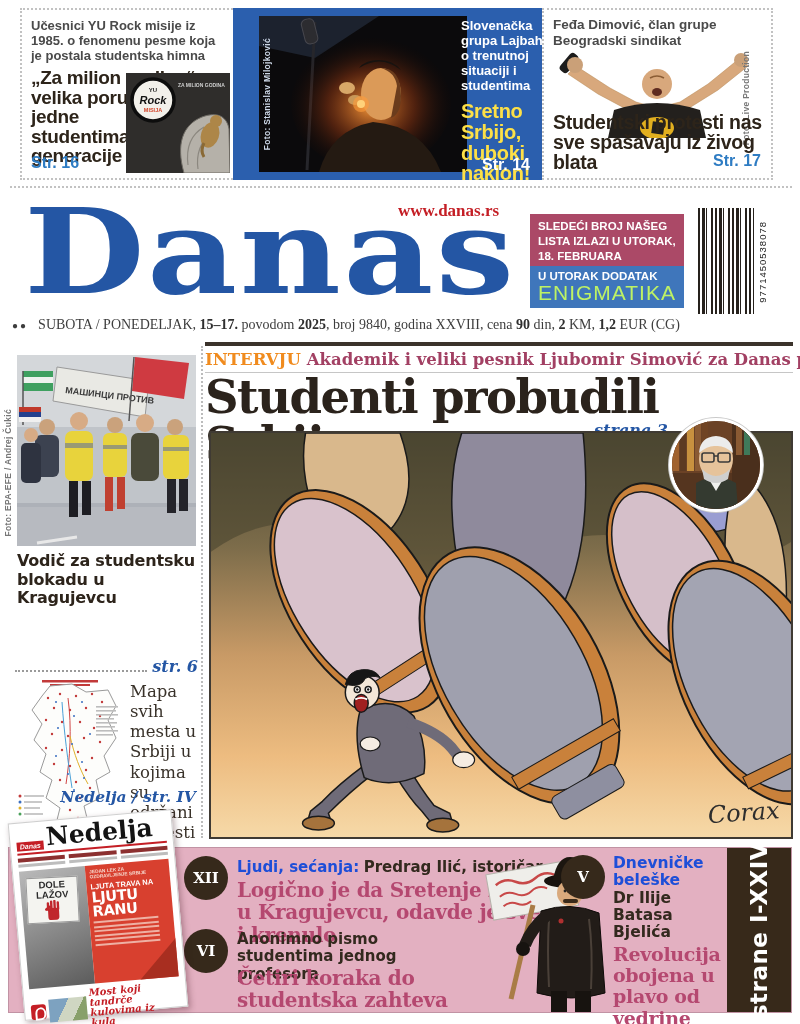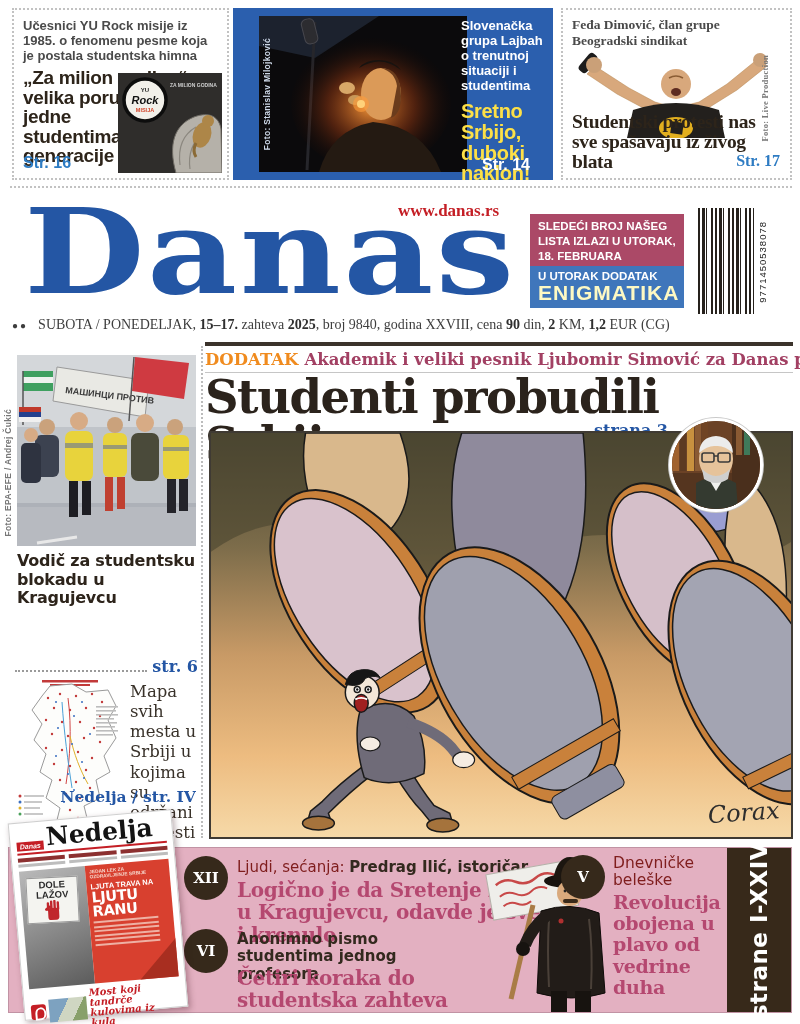--- a/index.html
+++ b/index.html
@@ -7,53 +7,53 @@
   .page { position:relative; width:800px; height:1024px; background:#ffffff; margin:0 auto; overflow:hidden; }
 
   
   .promo { position:absolute; top:8px; height:172px; }
   .promo-dotted { border:2px dotted #c2c2c2; background:#fff; }
   .promo-row-rule { position:absolute; top:186px; left:10px; width:782px; border-top:2px dotted #c2c2c2; }
   .promo-intro { font-size:13px; font-weight:bold; color:#4a4a4a; line-height:1.16; }
   .promo-headline { font-size:19px; font-weight:bold; color:#2d241a; line-height:1.03; letter-spacing:-0.3px; }
   .pageref { color:#2e7cc3; font-weight:bold; font-size:16px; }
 
-  .promo-left { left:12px; width:217px; padding:8px 9px; }
+  .promo-left { left:20px; width:217px; padding:8px 9px; }
   .promo-left .hl-side { width:98px; }
   .album { position:absolute; right:5px; bottom:5px; width:104px; height:100px; }
   .promo-left .pageref { position:absolute; left:9px; bottom:6px; }
 
   .promo-mid { left:233px; width:320px; background:#2b5fae; padding:8px; }
   .promo-mid .photo { position:absolute; left:26px; top:8px; width:208px; height:156px; }
   .promo-mid .txt { position:absolute; right:8px; top:10px; width:84px; color:#fff; }
   .promo-mid .promo-intro { color:#fff; }
   .promo-mid .promo-headline { color:#fde047; font-size:20px; margin-top:8px; }
   .promo-mid .pageref { color:#ffffff; position:absolute; right:23px; bottom:6px; }
 
-  .promo-right { left:561px; width:231px; padding:7px 9px;font-family:Liberation Serif, serif; }
+  .promo-right { left:542px; width:231px; padding:7px 9px; }
   .promo-right .photo { position:absolute; left:14px; top:40px; width:198px; height:88px; }
   .promo-right .promo-headline { position:absolute; left:9px; bottom:6px; width:212px; font-size:19.5px; }
   .promo-right .pageref { position:absolute; right:10px; bottom:8px; }
 
   .vwrap { position:absolute; display:flex; align-items:center; justify-content:center; }
   .vert { writing-mode:vertical-rl; transform:rotate(180deg); white-space:nowrap; }
   .credit { font-size:8.5px; font-weight:bold; color:#777; letter-spacing:0.3px; }
 
   
   .logo { position:absolute; left:24px; top:198px; font-family:"DejaVu Serif", serif; font-weight:bold;
           font-size:118px; line-height:0.92; color:#2456a4; letter-spacing:2px;
           transform:scaleX(1.18); transform-origin:left top; }
   .website { position:absolute; left:398px; top:201px; font-family:"Liberation Serif", serif;
              font-weight:bold; font-size:17px; color:#c41e25; }
   .box-next { position:absolute; left:530px; top:214px; width:154px; background:#ab4967; color:#fff;
               font-weight:bold; font-size:11.5px; line-height:1.32; padding:5px 8px; }
   .box-supp { position:absolute; left:530px; top:266px; width:154px; background:#3f76bb; color:#fff;
               padding:4px 8px 5px; }
   .box-supp .l1 { font-weight:bold; font-size:11.5px; }
-  .box-supp .l2 { font-weight:bold; font-size:21px; letter-spacing:1px; color:#fef9c3; line-height:1; }
+  .box-supp .l2 { font-weight:normal; font-size:21px; letter-spacing:1px; color:#bef264; line-height:1; }
   .barcode-wrap { position:absolute; left:698px; top:206px; width:72px; height:112px; background:#fff; }
   .barcode-bars { position:absolute; left:0; top:2px; width:56px; height:106px;
     background:repeating-linear-gradient(90deg,#26211c 0 2px,#fff 2px 4px,#26211c 4px 7px,#fff 7px 8px,#26211c 8px 9px,#fff 9px 13px,#26211c 13px 15px,#fff 15px 17px); }
   .barcode-digits { left:56px; top:0; width:16px; height:112px; font-size:9.5px; color:#222; letter-spacing:1px; }
 
   
   .dateline { position:absolute; left:12px; top:317px; width:760px; font-family:"Liberation Serif", serif;
               font-size:14px; color:#3d3d3d; }
   .dateline .dots { font-size:10px; letter-spacing:2px; margin-right:10px; color:#3d3d3d; }
   .dateline b { color:#2f2f2f; }
@@ -61,21 +61,21 @@
   
   .colsep { position:absolute; left:201px; top:346px; height:492px; border-left:2px dotted #bcbcbc; }
   .lc-photo { position:absolute; left:17px; top:355px; width:179px; height:191px; }
   .lc-credit { left:2px; top:400px; width:12px; height:146px; }
   .lc-kicker { position:absolute; left:17px; top:552px; width:184px; font-family:"DejaVu Sans", sans-serif;
                font-weight:bold; font-size:16px; line-height:1.16; color:#2d241b; letter-spacing:-0.2px; }
   .lc-headline { position:absolute; left:15px; top:592px; width:188px; font-family:"DejaVu Serif", serif;
                  font-weight:bold; font-size:30px; line-height:1.04; color:#2b231c; letter-spacing:-0.5px; }
   .lc-pageline { position:absolute; left:15px; top:657px; width:183px; display:flex; align-items:flex-end; }
   .lc-pageline .dotfill { flex:1; border-bottom:2px dotted #9a9a9a; margin-bottom:4px; margin-right:5px; }
-  .blue-it { font-family:"DejaVu Serif", serif; font-weight:bold; color:#2456a4; font-size:16px; }
+  .blue-it { font-family:"DejaVu Serif", serif; font-weight:bold; font-style:italic; color:#2456a4; font-size:16px; }
   .lc-map { position:absolute; left:12px; top:676px; width:112px; height:156px; }
   .lc-mapcap { position:absolute; left:130px; top:682px; width:74px; font-family:"DejaVu Serif", serif;
                font-size:16.5px; line-height:1.22; color:#39322a; }
   .lc-mappage { position:absolute; left:58px; top:787px; width:140px; text-align:center; font-size:15.5px; }
 
   
   .lead-rule-thick { position:absolute; left:205px; top:342px; width:588px; height:4px; background:#3b332b; }
   .lead-kicker { position:absolute; left:205px; top:350px; width:588px; font-family:"DejaVu Serif", serif;
                  font-weight:bold; font-size:16.5px; white-space:nowrap; }
   .lead-kicker .k1 { color:#f08b1e; margin-right:6px; }
@@ -90,21 +90,21 @@
               border:3px solid #fff; box-shadow:0 0 0 1px #c9c9c9; overflow:hidden; background:#6b4226; }
 
   
   .band { position:absolute; left:8px; top:847px; width:784px; height:166px; background:#e3b0c1; border:1px solid #c193a4; }
   .band-strip { position:absolute; right:0; top:0; width:64px; height:164px; background:#37291a;
                 display:flex; align-items:center; justify-content:center; }
   .band-strip .vert { color:#fff; font-family:"DejaVu Sans", sans-serif; font-weight:bold; font-size:23px; letter-spacing:0.5px; }
   .numcircle { position:absolute; width:44px; height:44px; border-radius:50%; background:#36291b; color:#fff;
                display:flex; align-items:center; justify-content:center; font-family:"DejaVu Serif", serif;
                font-weight:bold; font-size:15px; }
-  .band-label-gray { color:#7f1d1d; font-weight:normal; font-size:15px; font-family:"DejaVu Sans", sans-serif; }
+  .band-label-gray { color:#1d4ed8; font-weight:bold; font-size:15px; font-family:"DejaVu Sans", sans-serif; }
   .band-label-dark { color:#33291e; font-weight:bold; font-size:15px; font-family:"DejaVu Sans", sans-serif; }
   .band-headline { font-family:"DejaVu Serif", serif; font-weight:bold; color:#b54870; font-size:20px; line-height:1.12; letter-spacing:-0.3px; }
   .bi1-label { position:absolute; left:228px; top:10px; width:330px; }
   .bi1-head { position:absolute; left:228px; top:31px; width:308px; }
   .bi2-label { position:absolute; left:228px; top:83px; width:236px; line-height:1.15; }
   .bi2-head { position:absolute; left:228px; top:119px; width:240px; }
   .bi3 { position:absolute; left:604px; top:7px; width:116px; }
   .bi3 .band-label-gray, .bi3 .band-label-dark { font-size:15.5px; line-height:1.12; display:block; }
   .bi3 .band-headline { font-size:19px; margin-top:2px; }
   .band-man { position:absolute; left:468px; top:1px; width:140px; height:163px; }
@@ -235,21 +235,21 @@
     <div class="l2">ENIGMATIKA</div>
   </div>
   <div class="barcode-wrap">
     <div class="barcode-bars"></div>
     <div class="vwrap barcode-digits">
         <span class="vert">9771450538078</span>
       </div>
   </div>
 
   <div class="dateline">
-    <span class="dots">●●</span><span>SUBOTA / PONEDELJAK, </span><b>15–17.</b><span> zahteva </span><b>2025</b><span>, broj 9840, godina XXVIII, cena </span><b>90</b><span> din, </span><b>2</b><span> KM, </span><b>1,2</b><span> EUR (CG)</span>
+    <span class="dots">●●</span><span>SUBOTA / PONEDELJAK, </span><b>15–17.</b><span> povodom </span><b>2025</b><span>, broj 9840, godina XXVIII, cena </span><b>90</b><span> din, </span><b>2</b><span> KM, </span><b>1,2</b><span> EUR (CG)</span>
   </div>
 
   <div class="colsep"></div>
 
   <svg class="lc-photo" viewBox="0 0 179 191">
     <rect width="179" height="191" fill="#d4d7da"></rect>
     <rect x="0" y="148" width="179" height="43" fill="#b7bac0"></rect>
     <line x1="20" y1="188" x2="60" y2="182" stroke="#e8e8e8" stroke-width="3"></line>
     <g>
       <rect x="6" y="16" width="30" height="20" fill="#3fa060"></rect>
@@ -378,21 +378,21 @@
         <rect x="84" y="50" width="19" height="1.6"></rect>
       <rect x="84" y="54" width="22" height="1.6"></rect>
         <rect x="84" y="58" width="17" height="1.6"></rect>
     </g>
   </svg>
   <div class="lc-mapcap">Mapa svih mesta u Srbiji u kojima su održani protesti</div>
   <div class="lc-mappage blue-it" style="font-size:15.5px;">Nedelja / str. IV</div>
 
   <div class="lead-rule-thick"></div>
   <div class="lead-kicker">
-    <span class="k1">DODATAK</span><span class="k2">Akademik i veliki pesnik Ljubomir Simović za Danas povodom Sretenja</span>
+    <span class="k1">INTERVJU</span><span class="k2">Akademik i veliki pesnik Ljubomir Simović za Danas povodom Sretenja</span>
   </div>
   <div class="lead-rule-thin"></div>
   <div class="lead-headline">Studenti probudili Srbiju</div>
   <div class="lead-pageref blue-it">strana 3</div>
 
   <div class="cartoon">
     <svg width="580" height="404" viewBox="0 0 583 408" preserveAspectRatio="none">
       <defs>
         <linearGradient id="cg" x1="0" y1="0" x2="0" y2="1">
           <stop offset="0" stop-color="#4d4834"></stop>
@@ -506,20 +506,21 @@
       <path d="M112,70 Q116,100 114,140" stroke="#4a4038" stroke-width="2" fill="none"></path>
       <path d="M70,66 Q54,80 48,96" stroke="#221c18" stroke-width="12" fill="none"></path>
       <circle cx="46" cy="100" r="7" fill="#171310"></circle>
       <rect x="74" y="142" width="16" height="21" fill="#17130f"></rect>
         <rect x="98" y="142" width="16" height="21" fill="#17130f"></rect>
       <circle cx="84" cy="72" r="2.5" fill="#b03030"></circle>
     </svg>
     <div class="numcircle" style="left:552px; top:7px;">V</div>
     <div class="bi3">
       <span class="band-label-gray">Dnevničke beleške</span>
+      <span class="band-label-dark">Dr Ilije Batasa Bjelića</span>
       <div class="band-headline">Revolucija obojena u plavo od vedrine duha</div>
     </div>
     <div class="band-strip">
       <span class="vert">strane I-XXIV</span>
     </div>
   </div>
 
   <div class="cover">
     <div class="cover-mast">
       <span class="cover-danas">Danas</span>

